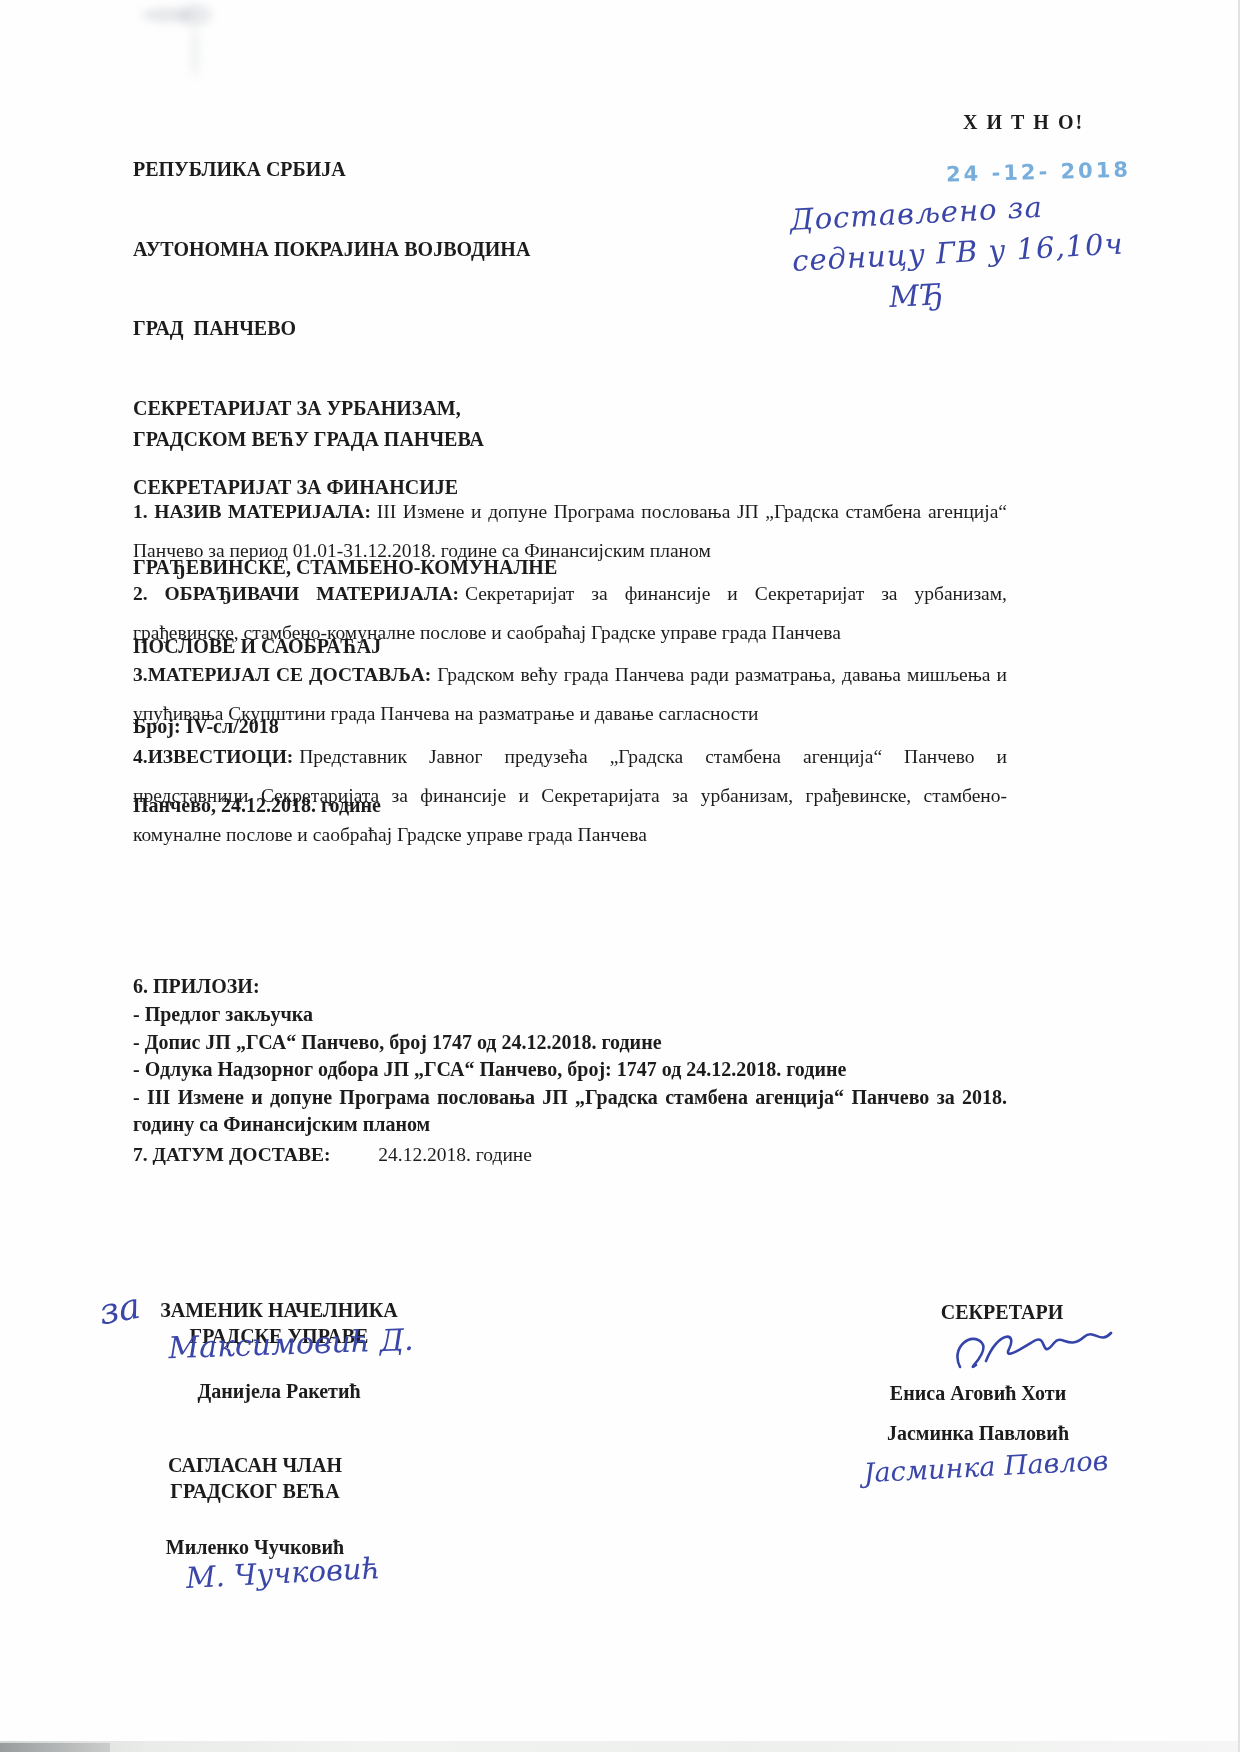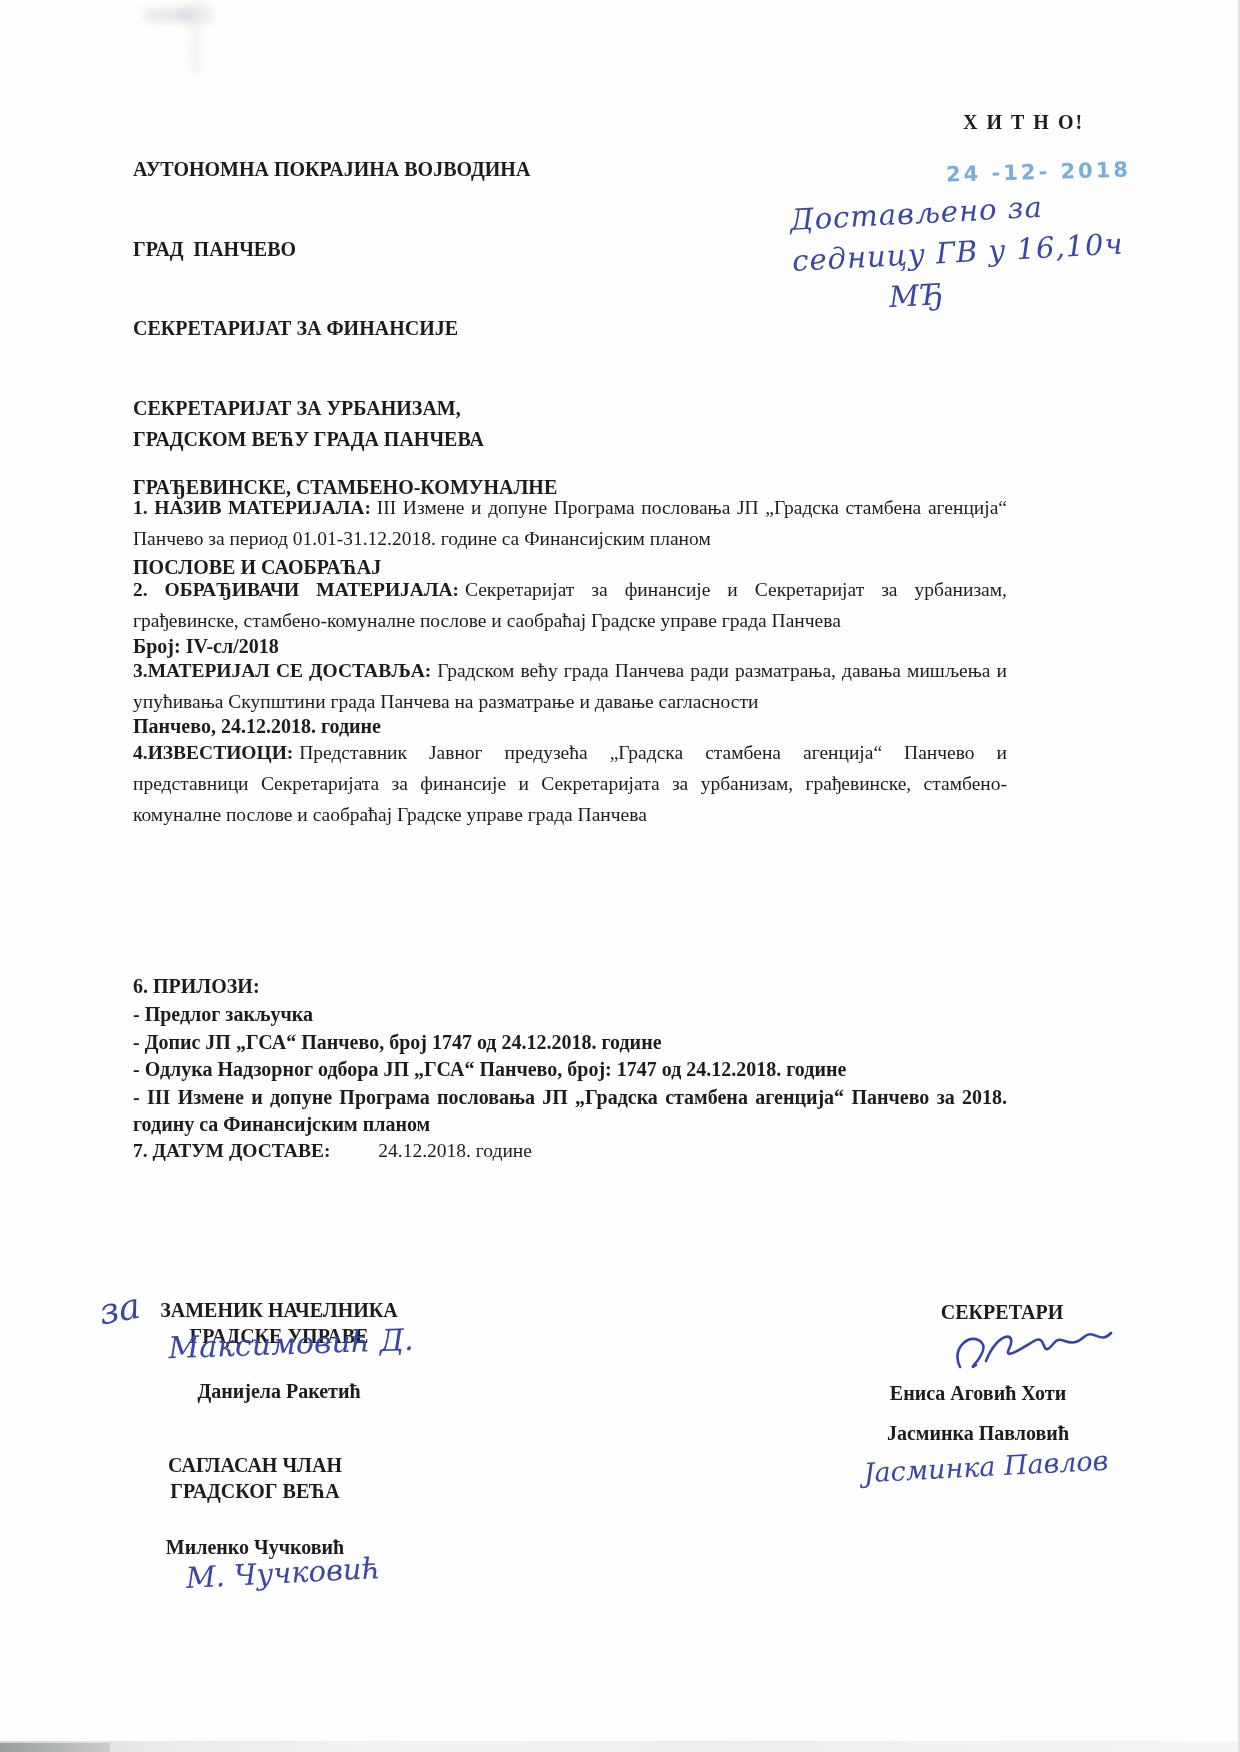--- a/index.html
+++ b/index.html
@@ -12,21 +12,21 @@
   .urgent{position:absolute;left:963px;top:111px;font-weight:bold;font-size:20px;letter-spacing:2px;}
   .stamp{
     position:absolute;left:946px;top:160px;color:#6aa6d8;font-family:"DejaVu Sans",sans-serif;
     font-size:21px;letter-spacing:3px;transform:rotate(-1.5deg);opacity:.9;font-weight:bold;
   }
   .hand{font-family:"DejaVu Serif",serif;font-style:italic;color:#3a46a8;}
   .hand-note{position:absolute;left:792px;top:190px;width:380px;font-size:29px;line-height:41px;transform:rotate(-3deg);letter-spacing:1px;}
   .hand-note .l3{padding-left:95px;}
   .addressee{position:absolute;left:133px;top:428px;font-weight:bold;font-size:20px;}
   
-  .para{position:absolute;left:133px;width:874px;margin:0;font-size:19.5px;line-height:31px;text-align:justify;}
+  .para{position:absolute;left:133px;width:874px;margin:0;font-size:19.5px;line-height:39px;text-align:justify;}
   .para b{margin-right:.3em;}
   .s1{top:492px;} .s2{top:574px;} .s3{top:655px;} .s4{top:737px;} .s5{top:842px;}
   .attach{position:absolute;left:133px;top:950px;width:874px;font-size:20px;margin-top:21px;}
   .attach .hdr{font-weight:bold;line-height:30px;}
   .attach .item{line-height:27.5px;text-align:justify;font-weight:bold;}
   .s7{top:1135px;} .s7 .val{margin-left:42px;}
   .s8{top:1188px;}
   
   .sigblock{position:absolute;text-align:center;font-weight:bold;font-size:20px;line-height:26px;}
   .deputy{left:133px;top:1297px;width:292px;}
@@ -55,24 +55,25 @@
 </head>
 <body>
 
 <div class="page">
 
   <div class="smudge sm1"></div>
   <div class="smudge sm2"></div>
   <div class="smudge sm3"></div>
 
   <div class="letterhead">
+    <div>РЕПУБЛИКА СРБИЈА</div>
     <div>АУТОНОМНА ПОКРАЈИНА ВОЈВОДИНА</div>
     <div>ГРАД  ПАНЧЕВО</div>
+    <div>СЕКРЕТАРИЈАТ ЗА УРБАНИЗАМ,</div>
     <div>СЕКРЕТАРИЈАТ ЗА ФИНАНСИЈЕ</div>
-    <div>СЕКРЕТАРИЈАТ ЗА УРБАНИЗАМ,</div>
     <div>ГРАЂЕВИНСКЕ, СТАМБЕНО-КОМУНАЛНЕ</div>
     <div>ПОСЛОВЕ И САОБРАЋАЈ</div>
     <div>Број: IV-сл/2018</div>
     <div>Панчево, 24.12.2018. године</div>
   </div>
 
   <div class="urgent">Х И Т Н О!</div>
 
   <div class="stamp">24 -12- 2018</div>
 

